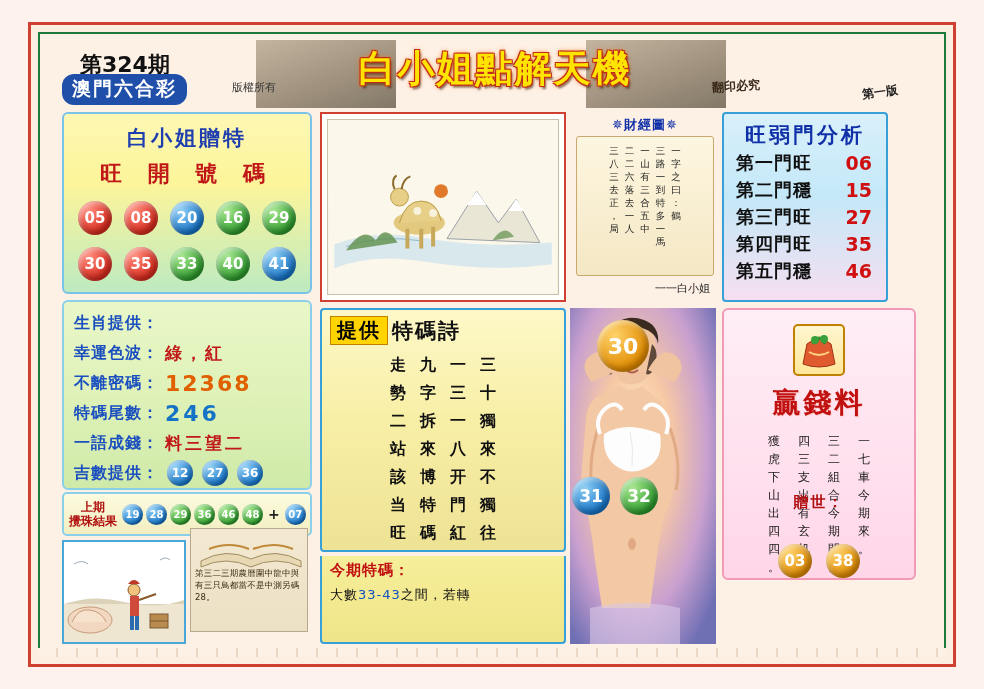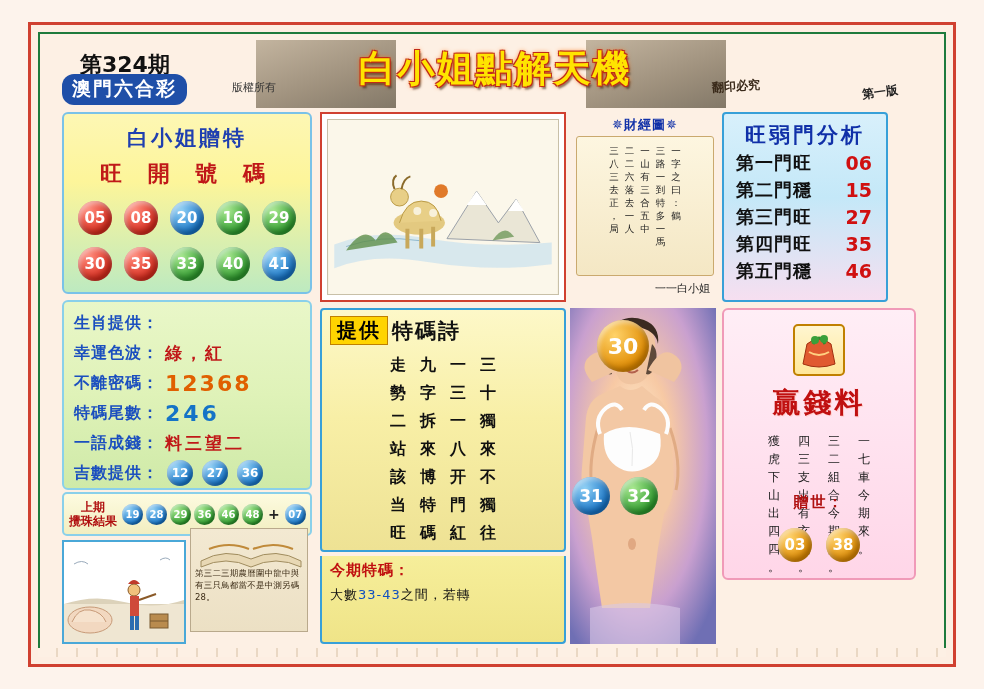--- a/index.html
+++ b/index.html
@@ -290,21 +290,21 @@
   }
   .win-col {
     display:flex; flex-direction:column; align-items:center; gap:4px;
     font-size:12px; color:#202020; line-height:14px;
   }
   .win-bottom-lbl {
     position:absolute; left:50%; transform:translateX(-50%); bottom:66px;
     font-size:15px; font-weight:bold; color:#b01010; letter-spacing:2px;
   }
   .win-balls {
-    position:absolute; left:50%; transform:translateX(-50%); bottom:16px;
+    position:absolute; left:50%; transform:translateX(-50%); bottom:0;
     display:flex; gap:14px;
   }
 
   .vchar { display:block; }
   .bottom-strip {
     position:absolute; left:38px; top:648px; width:908px; height:9px;
     background:repeating-linear-gradient(90deg,#fdf0e4 0 18px,#ead8c4 18px 20px);
   }
 </style>
 </head>

